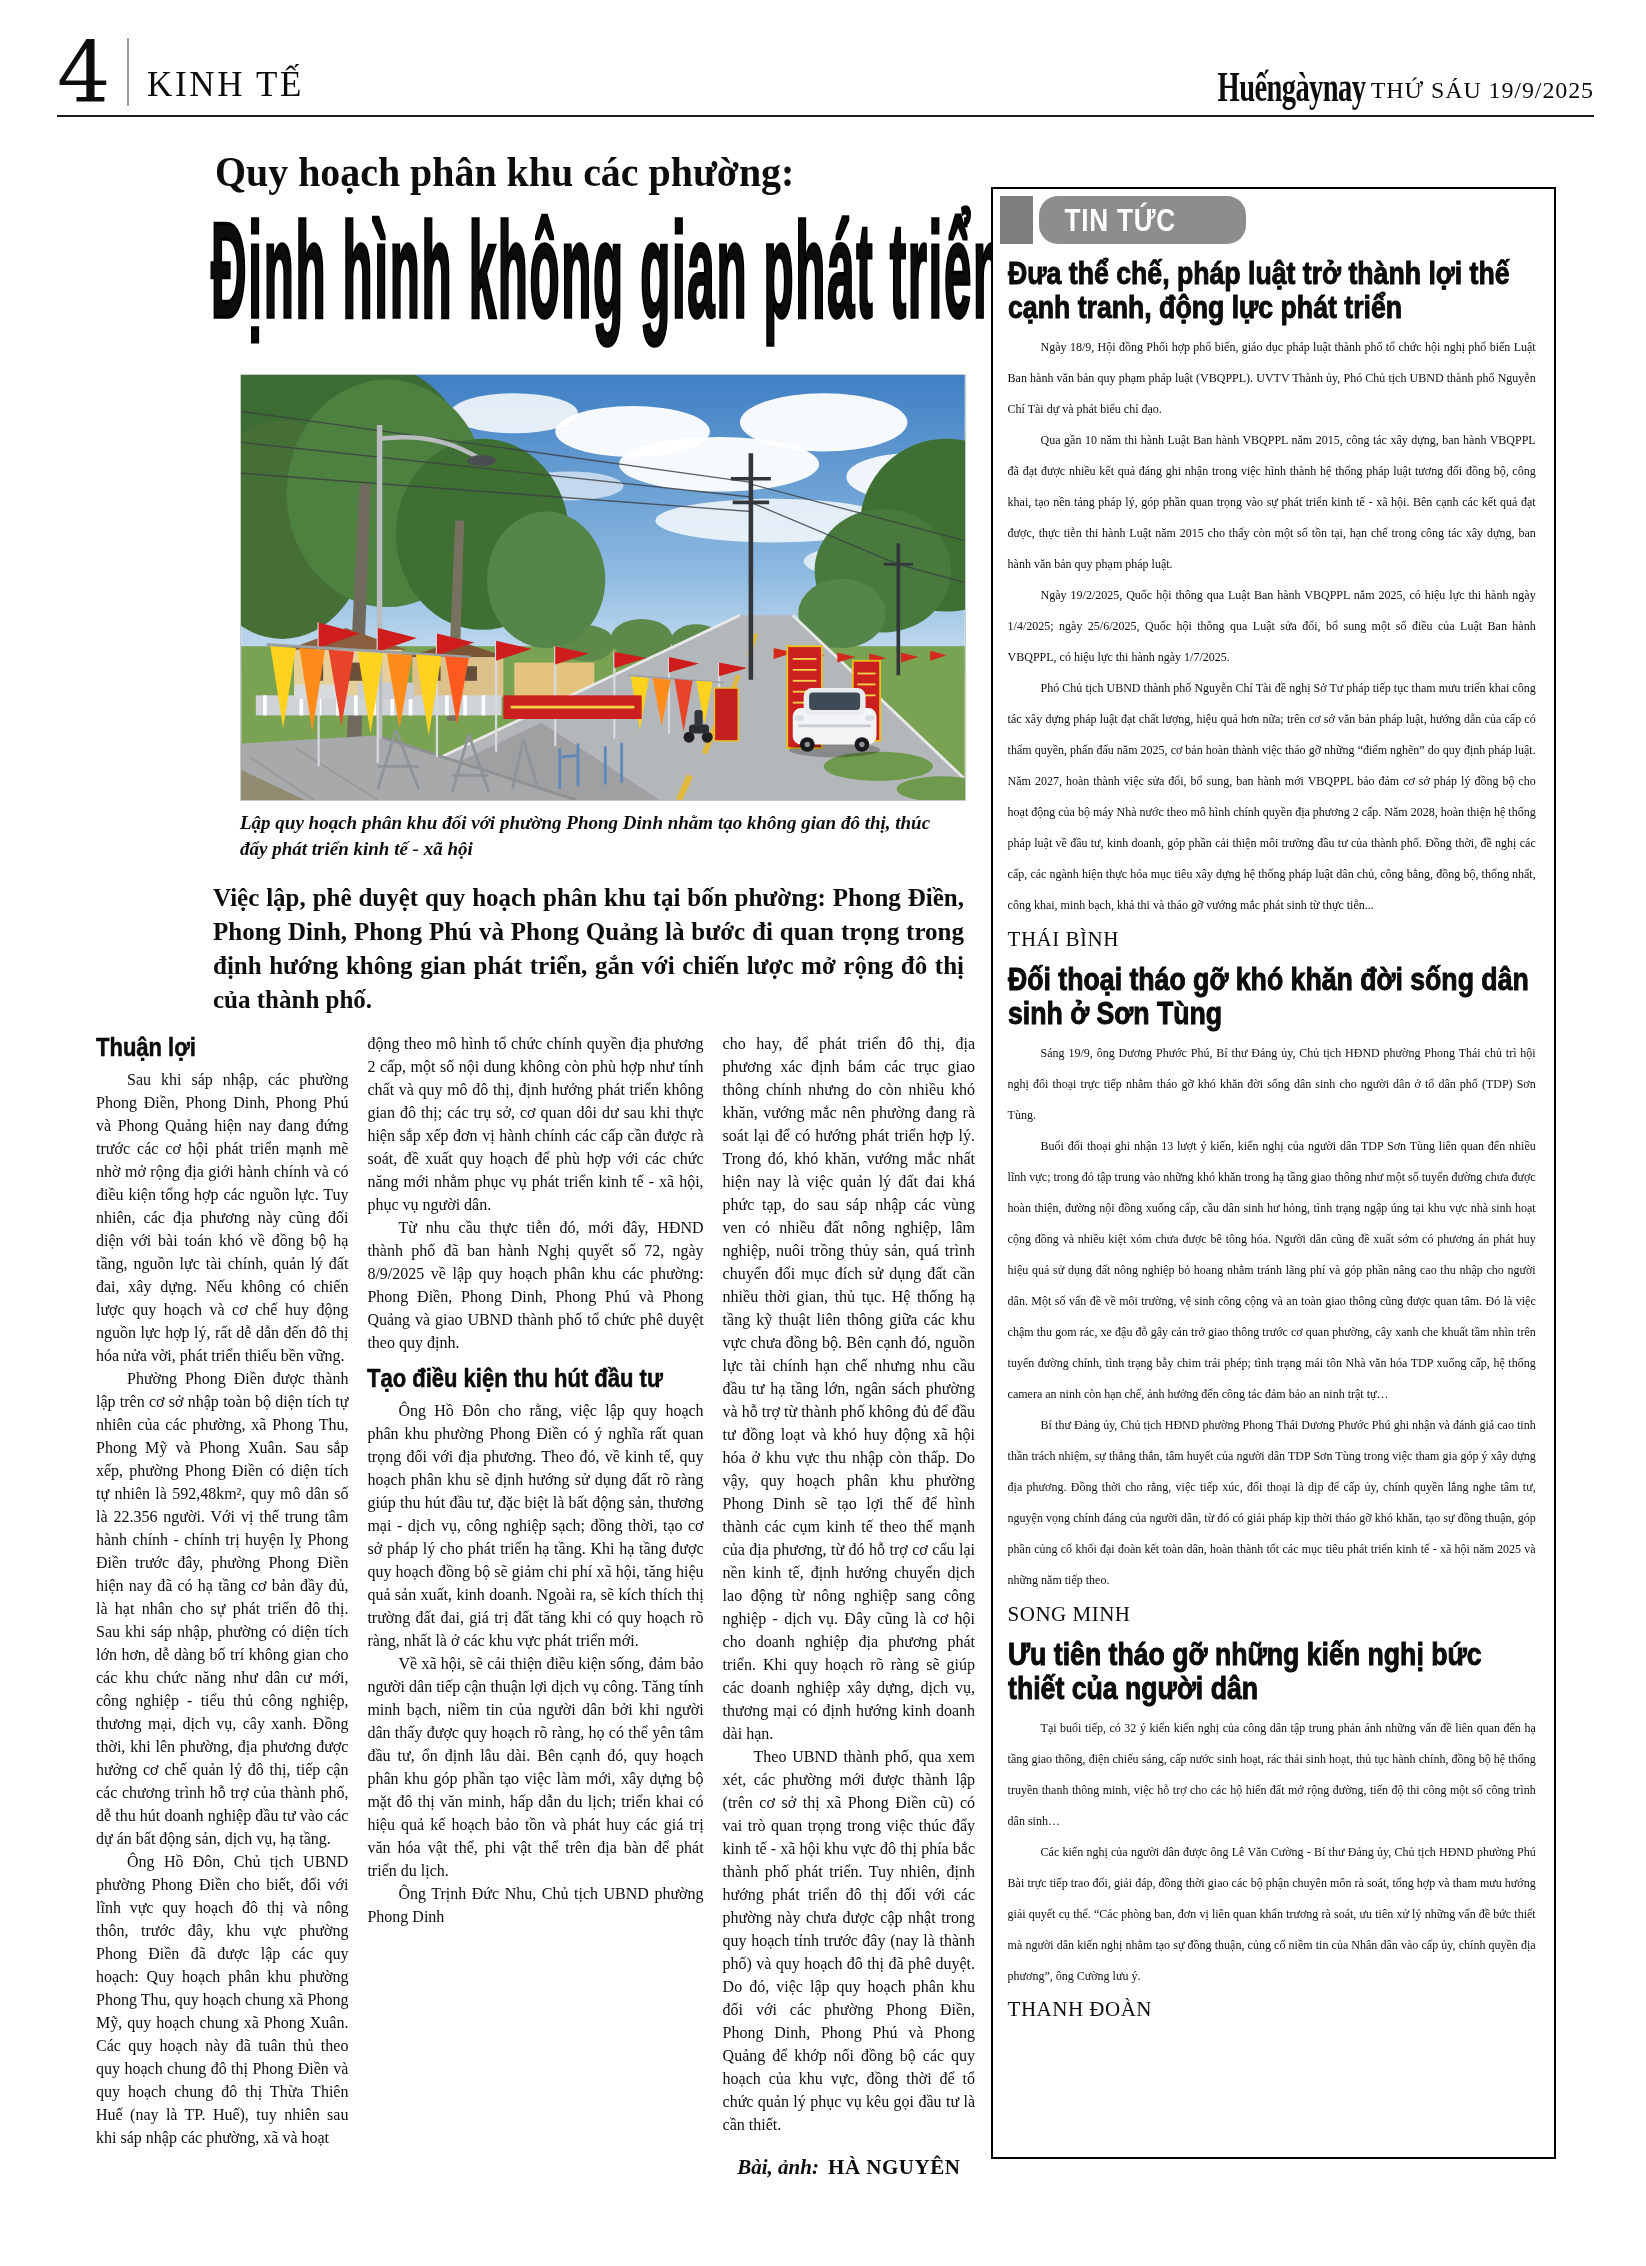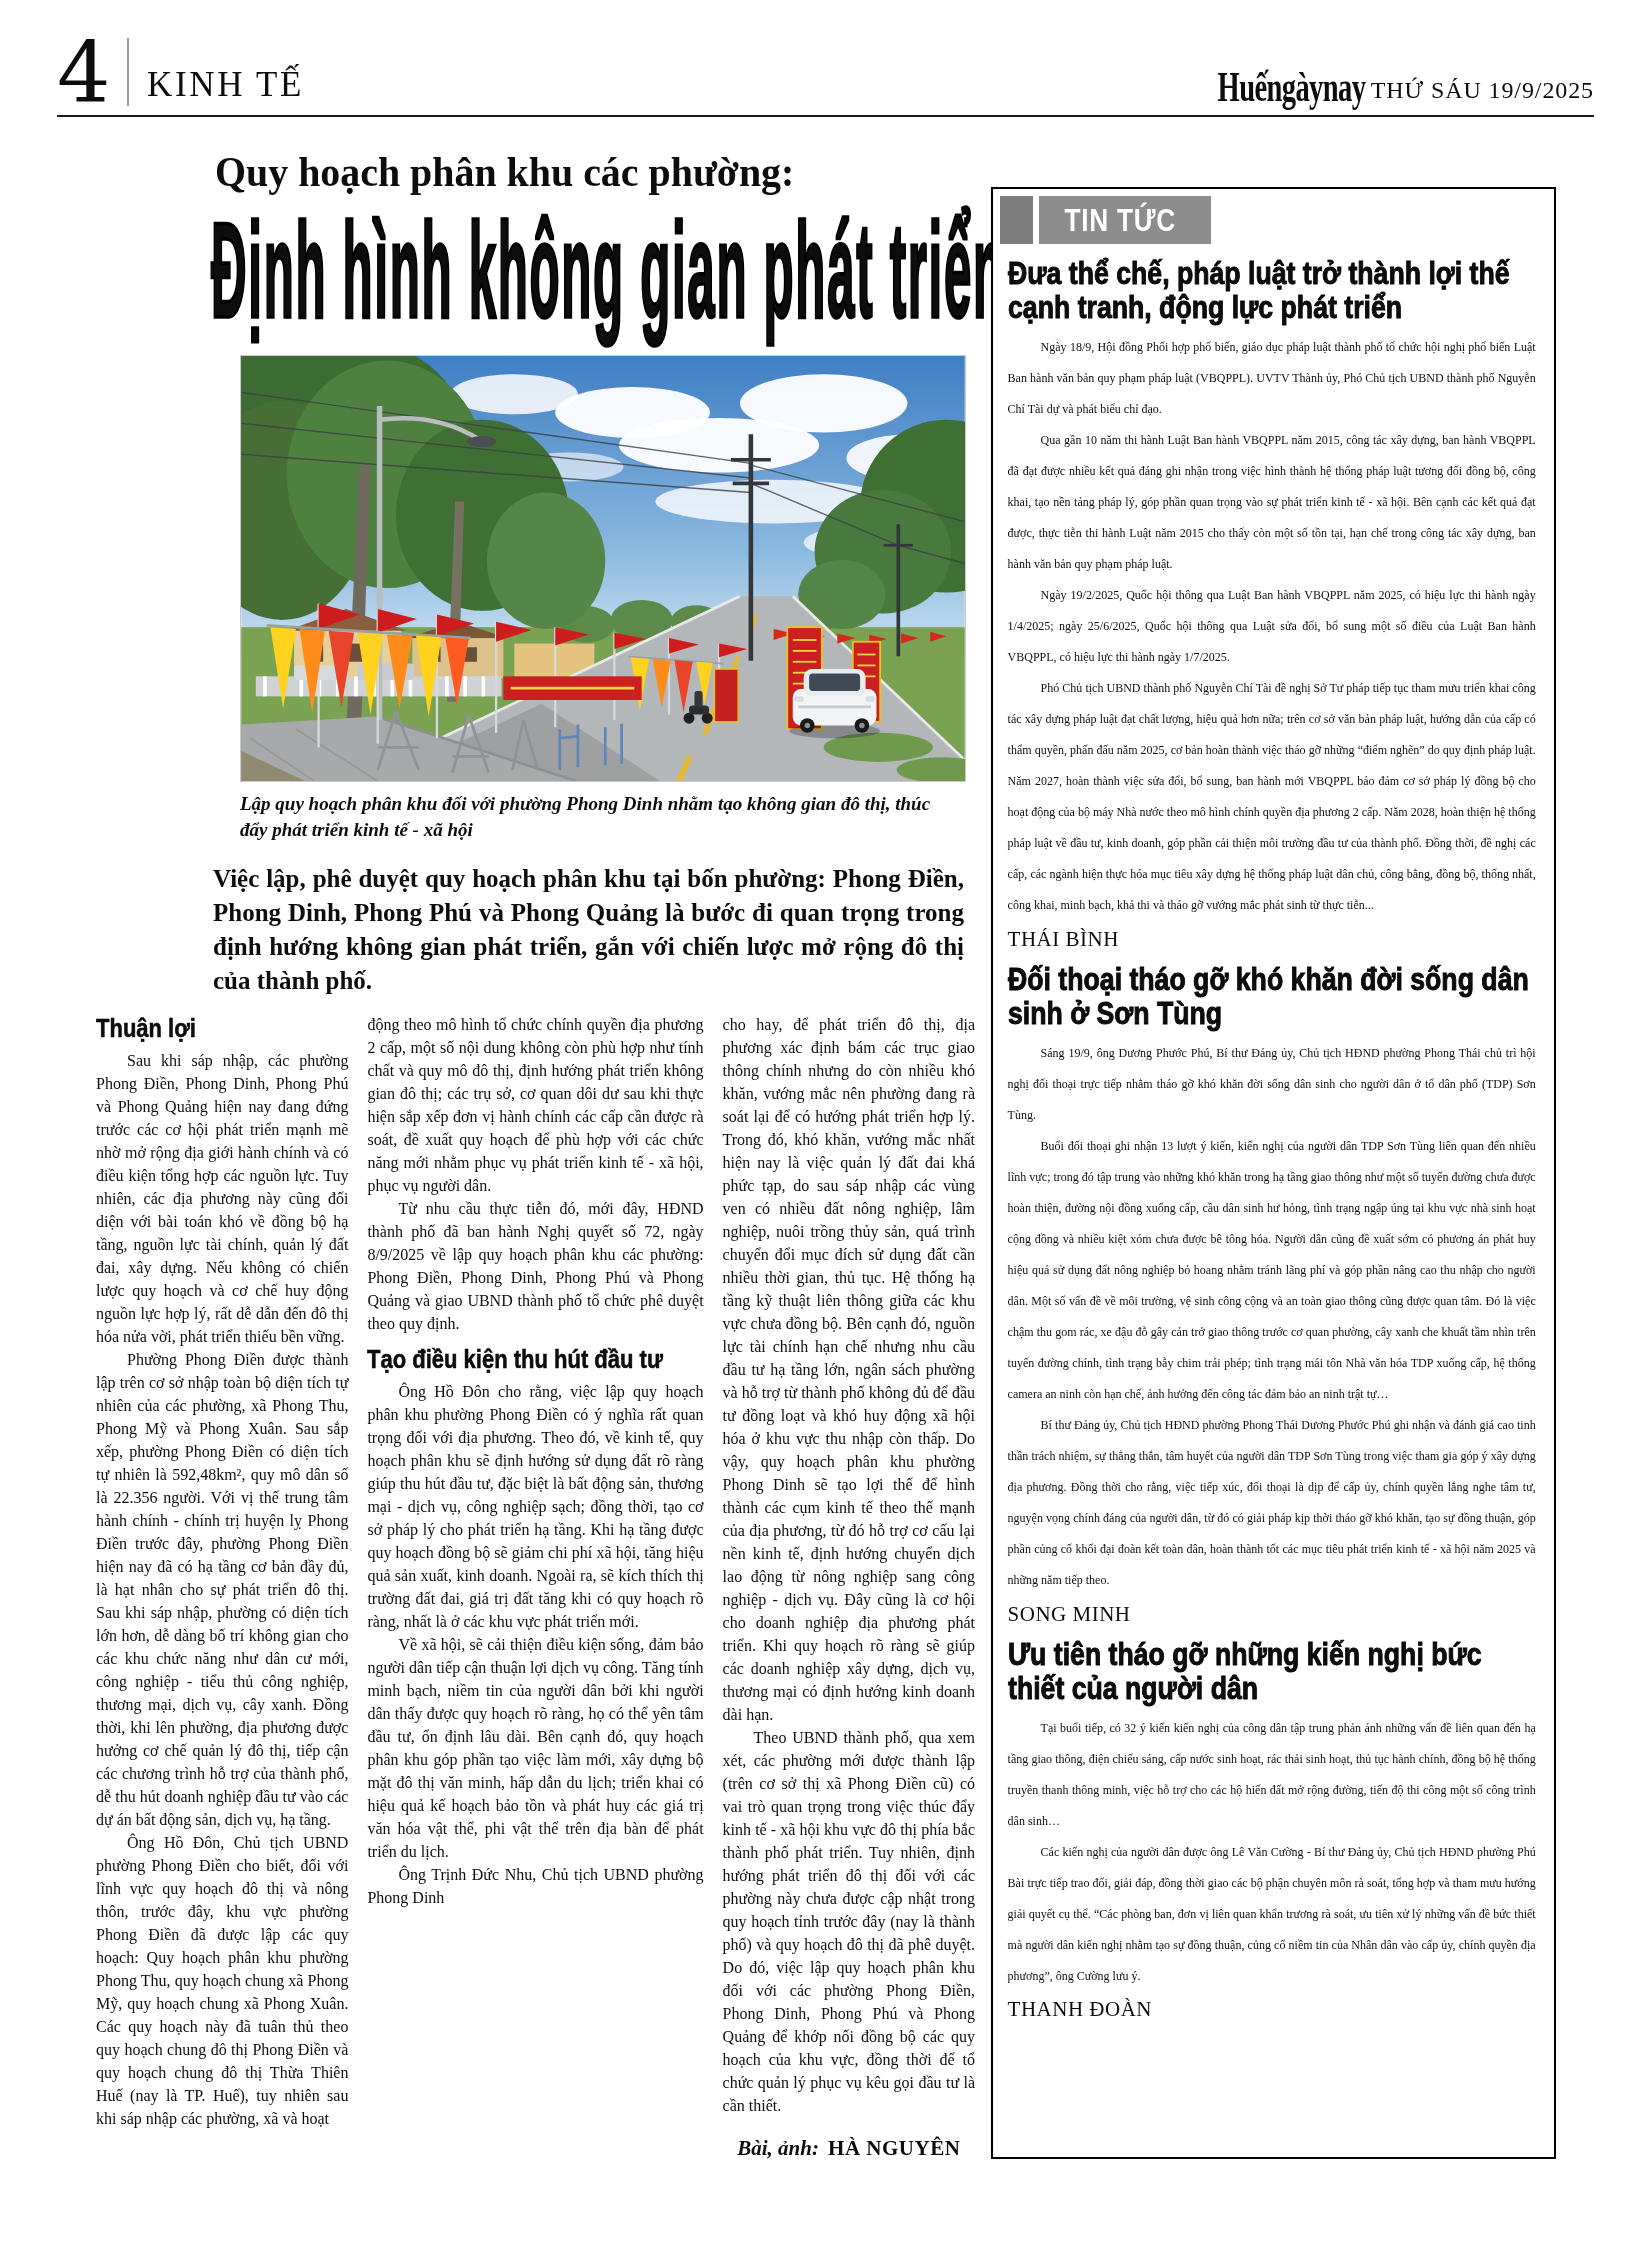--- a/index.html
+++ b/index.html
@@ -27,21 +27,21 @@
   
   .main-article{ position:absolute; left:96px; top:148px; width:879px; }
   .kicker{ margin-left:119px; font-weight:bold; font-size:42px; line-height:1.15;
     display:inline-block; transform:scaleX(.95); transform-origin:left; white-space:nowrap; }
   .headline{
     margin-left:115px; margin-top:5.5px; height:139px;
     font-family:"Liberation Sans",sans-serif; font-weight:bold; font-size:135px; line-height:137px;
     letter-spacing:4.6px; white-space:nowrap; -webkit-text-stroke:3.7px #000;
     display:block; transform:scaleX(.365); transform-origin:left; width:2193px;
   }
-  .figure{ margin:14px 0 0 137px; width:726px;padding-left:7px; }
+  .figure{ margin:33px 0 0 137px; width:726px;padding-left:7px; }
   .figure svg{ display:block; border:0.9px solid #c9c9c9; }
   .photo-caption{ margin-top:9.1px; font-weight:bold; font-style:italic; font-size:19px; line-height:26.5px; }
   .article-lead{ margin:18.3px 0 0 117px; width:751px; font-weight:bold; font-size:25px; line-height:34px; text-align:justify; }
   .body-cols{ margin-top:14.6px; display:flex; gap:19px; height:1254px; overflow:hidden; }
   .body-col{ flex:1; font-size:16px; line-height:23px; text-align:justify; }
   .body-col p{ text-indent:31px; }
   .body-col p.cont{ text-indent:0; }
   .col-subhead{
     font-family:"Liberation Sans",sans-serif; font-weight:bold; font-size:25px; line-height:27.4px;
     display:block; transform:scaleX(.88); transform-origin:left; white-space:nowrap;
@@ -52,21 +52,21 @@
   .main-byline .lbl{ font-weight:bold; font-style:italic; }
   .main-byline .nm{ font-weight:bold; letter-spacing:0.5px; }
 
   
   .news-rail{
     position:absolute; left:991px; top:187px; width:565px; height:1972px;
     border:2.3px solid #000; padding:5.5px 18.3px 0 14.6px; overflow:hidden; background:#fff;
   }
   .rail-header{ display:flex; margin:1.8px 0 12.8px -7.3px; }
   .rail-sq{ width:33px; height:48px; background:#7d7d7d; }
-  .rail-band{ margin-left:5.5px; width:172px; height:48px; background:#8d8d8d; }
+  .rail-band{ margin-left:5.5px; width:207px; height:48px; background:#8d8d8d;border-radius:19px; }
   .rail-band span{
     display:inline-block; font-family:"Liberation Sans",sans-serif; font-weight:bold; font-size:32px;
     color:#fff; line-height:48px; padding-left:31px; transform:scaleX(.82); transform-origin:left;
     white-space:nowrap; letter-spacing:0.9px;
   }
   .rail-article h3{
     font-family:"Liberation Sans",sans-serif; font-weight:bold; font-size:31px; line-height:34px;
     transform:scaleX(.86); transform-origin:left; width:116%;
     -webkit-text-stroke:0.9px #000; margin:11px 0 7.3px;
   }

